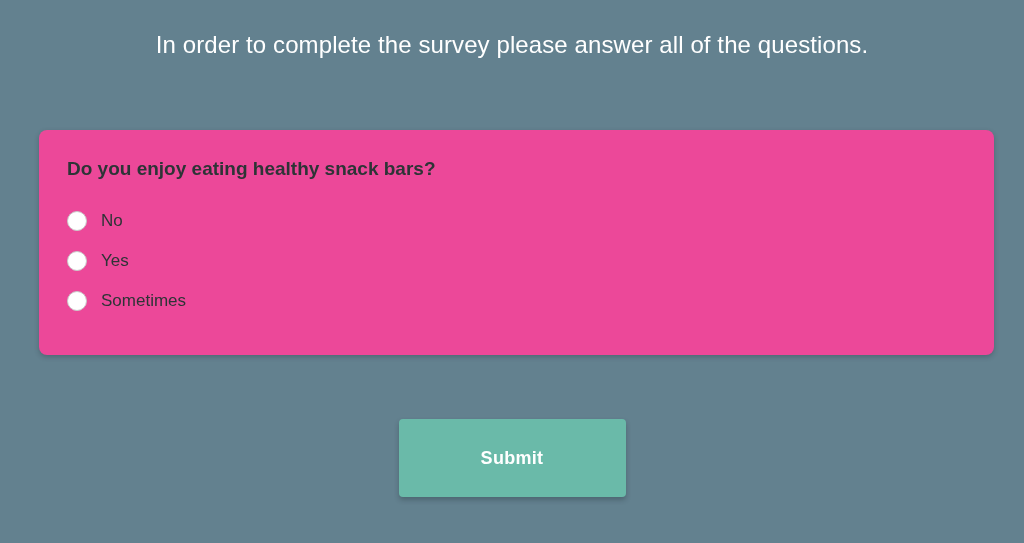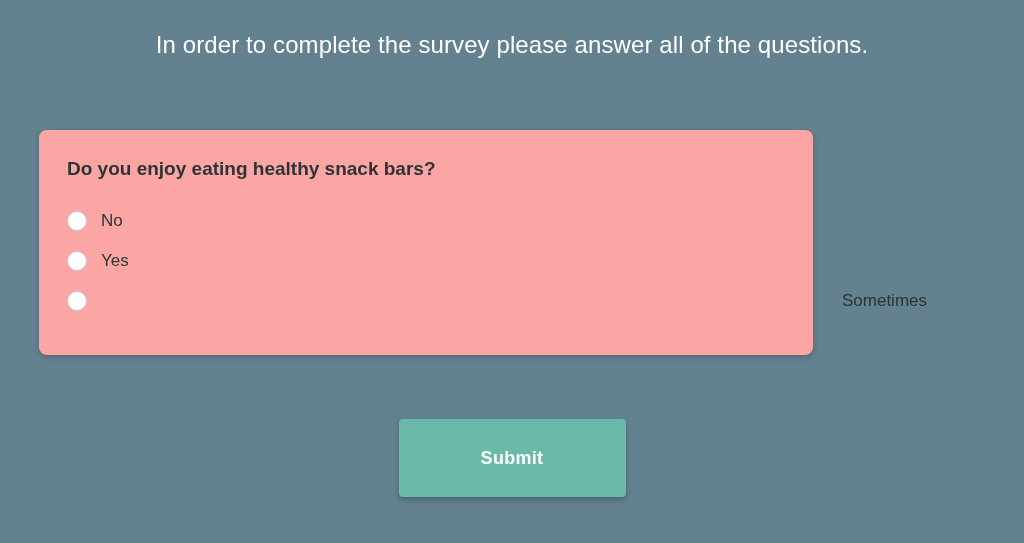--- a/index.html
+++ b/index.html
@@ -39,23 +39,23 @@
     line-height: 30px;
     letter-spacing: 0.1px;
     white-space: nowrap;
   }
 
   
   .card {
     position: absolute;
     left: 39px;
     top: 130px;
-    width: 774px;
+    width: 955px;
     height: 225px;
-    background: #fca5a5;
+    background: #ec4899;
     border-radius: 8px;
     box-shadow: 0 2px 5px rgba(27, 40, 48, 0.28);
     box-sizing: border-box;
   }
 
   .question-title {
     position: absolute;
     left: 28px;
     top: 27px;
     color: #2d3436;
@@ -74,21 +74,20 @@
 
   .option-row {
     display: flex;
     align-items: center;
     height: 30px;
     margin-bottom: 10px;
     cursor: pointer;
   }
   .option-row:last-child {
     margin-bottom: 0;
-    justify-content: space-between;
   }
 
   .radio-circle {
     flex: 0 0 auto;
     width: 20px;
     height: 20px;
     border: 1px solid #c8c8c8;
     border-radius: 50%;
     background: #ffffff;
     box-sizing: border-box;

